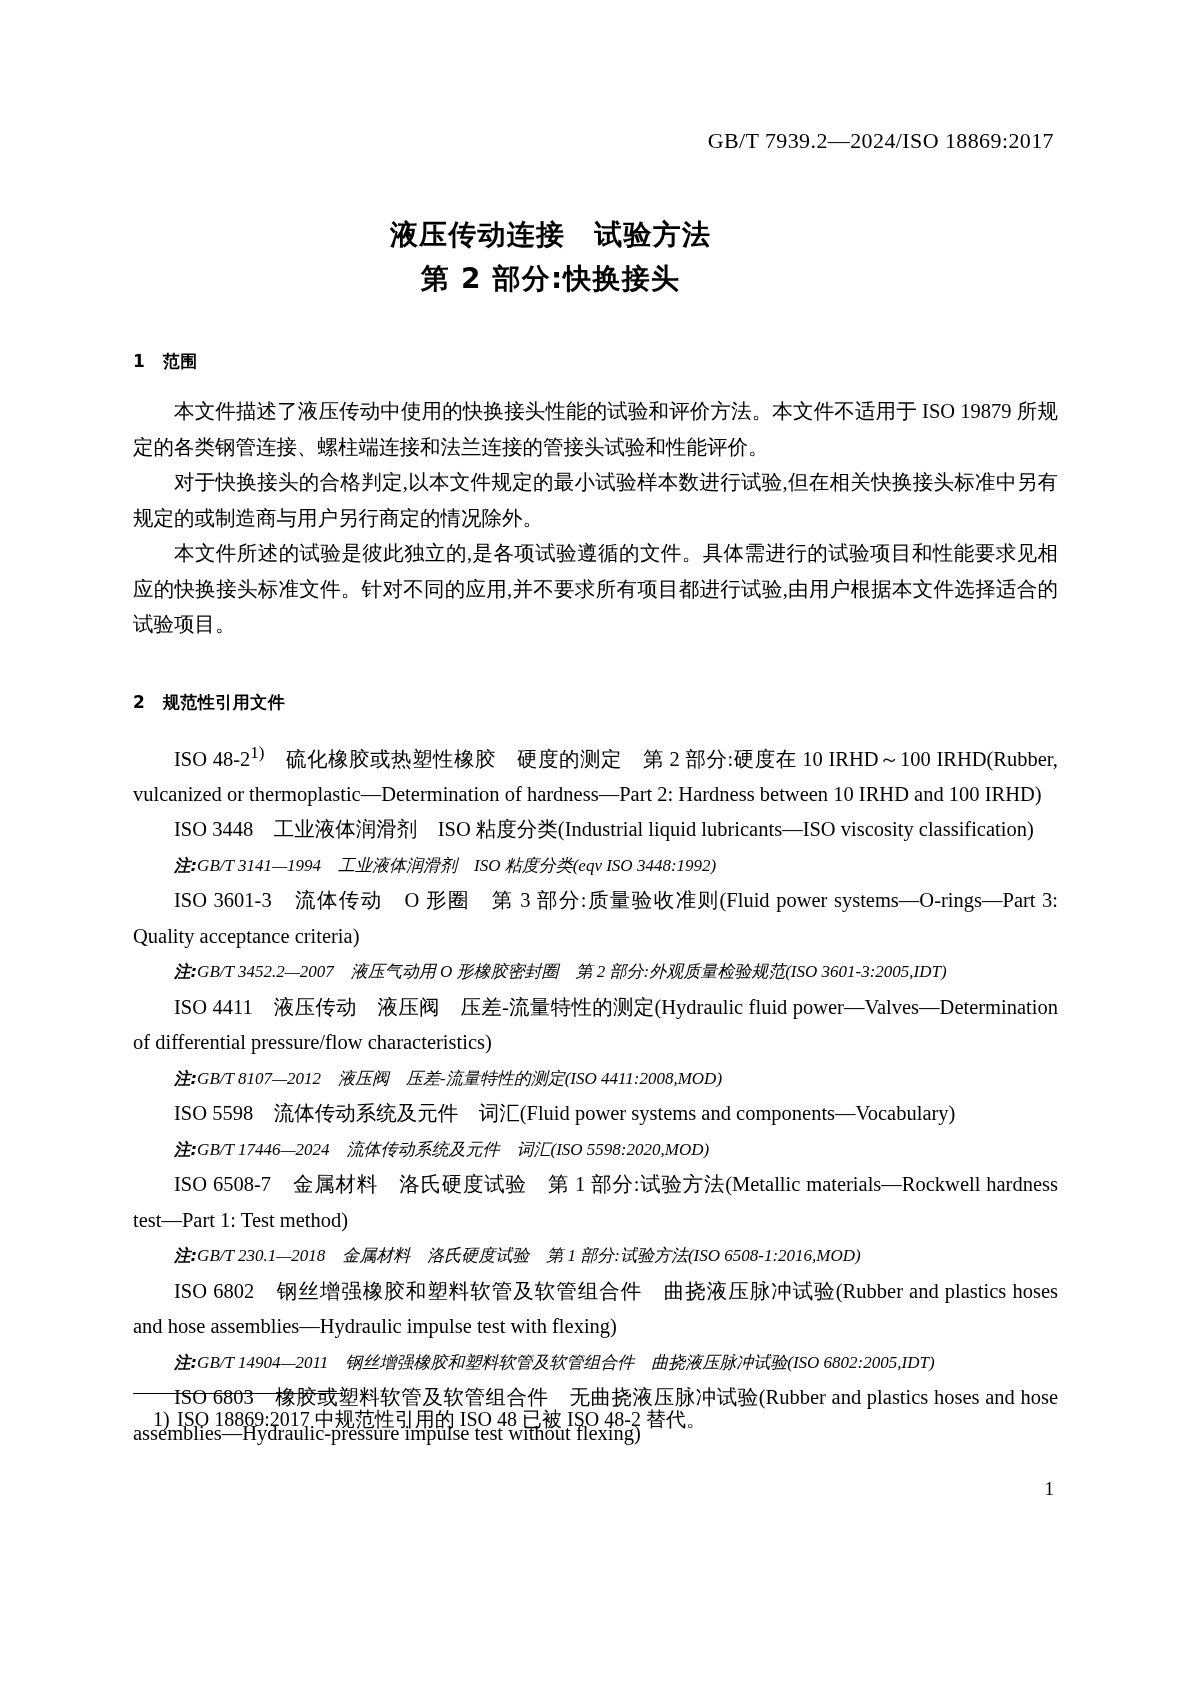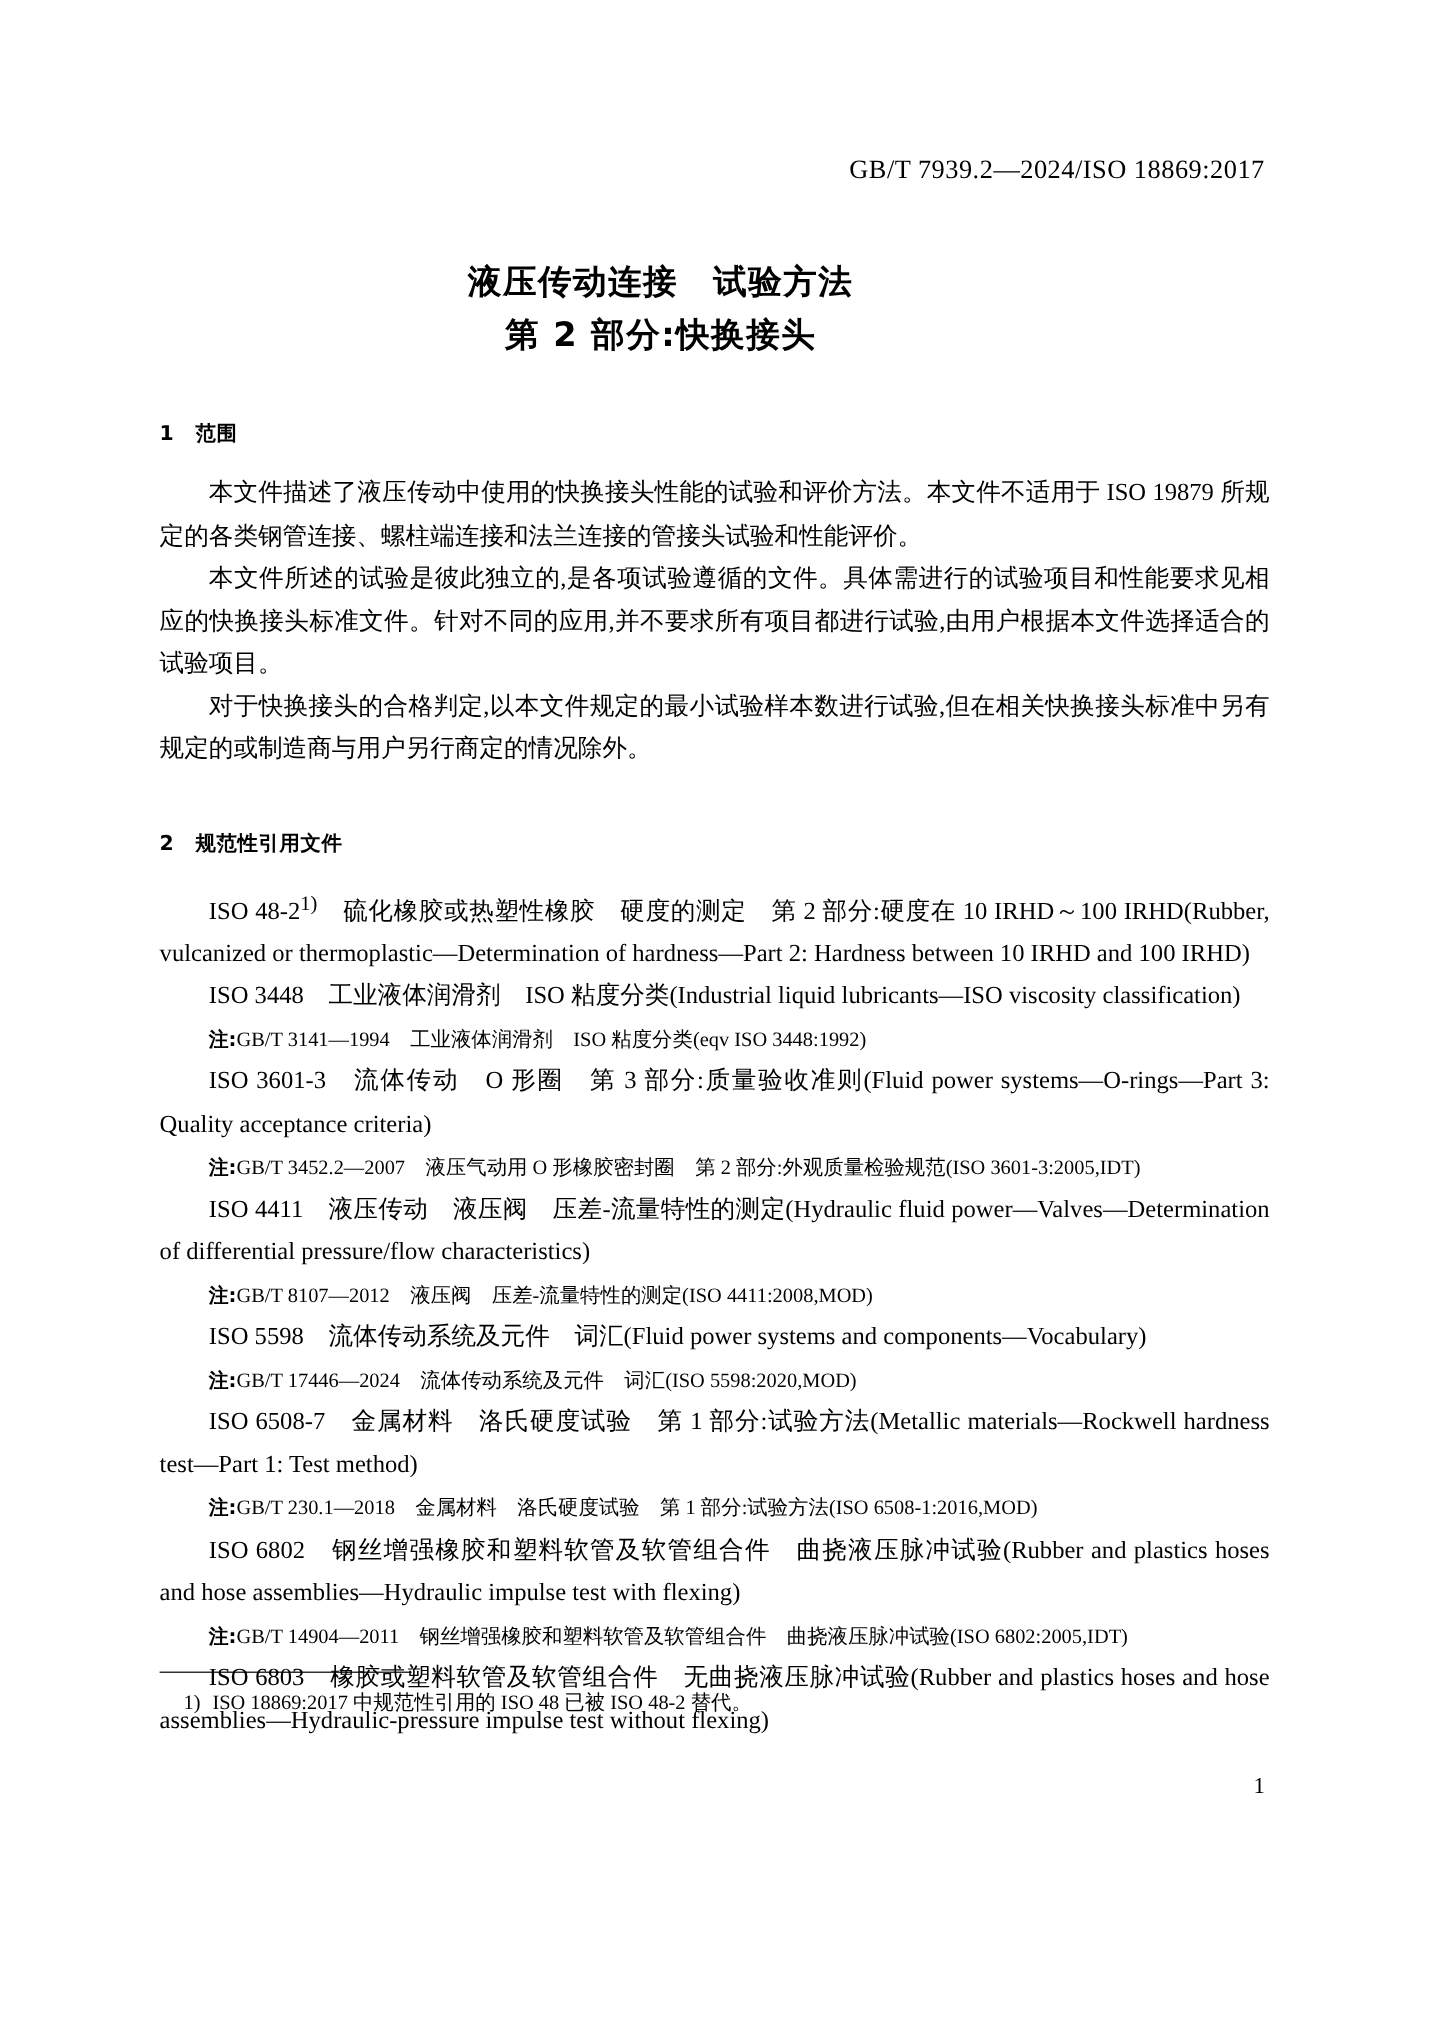--- a/index.html
+++ b/index.html
@@ -92,20 +92,21 @@
   }
 
   
   p.note {
     margin: 0;
     font-size: 17px;
     line-height: 35.5px;
     text-indent: 41px;
     text-align: left;
     white-space: normal;
+    font-style: italic;
   }
   p.note .note-label {
     font-family: "DejaVu Sans", "Liberation Sans", sans-serif;
     font-weight: bold;
     font-size: 16.5px;
   }
 
   .en { font-family: "Liberation Serif", "DejaVu Serif", serif; }
 
   
@@ -115,21 +116,21 @@
     top: 1393px;
     width: 210px;
     height: 0;
     border-top: 1px solid #000000;
   }
   .footnote {
     position: absolute;
     left: 133px;
     top: 1405px;
     width: 925px;
-    font-size: 17px;
+    font-size: 20px;
     line-height: 28px;
   }
   .footnote .fn-num {
     display: inline-block;
     width: 44px;
     text-indent: 20px;
   }
 
   
   .page-number {
@@ -150,22 +151,22 @@
 
   <div class="doc-title">
     <div class="title-line">液压传动连接　试验方法</div>
     <div class="title-line">第 2 部分:快换接头</div>
   </div>
 
   <div class="content">
 
     <h2 class="clause-heading">1　范围</h2>
     <p class="body">本文件描述了液压传动中使用的快换接头性能的试验和评价方法。本文件不适用于 ISO 19879 所规定的各类钢管连接、螺柱端连接和法兰连接的管接头试验和性能评价。</p>
+    <p class="body">对于快换接头的合格判定,以本文件规定的最小试验样本数进行试验,但在相关快换接头标准中另有规定的或制造商与用户另行商定的情况除外。</p>
     <p class="body">本文件所述的试验是彼此独立的,是各项试验遵循的文件。具体需进行的试验项目和性能要求见相应的快换接头标准文件。针对不同的应用,并不要求所有项目都进行试验,由用户根据本文件选择适合的试验项目。</p>
-    <p class="body">对于快换接头的合格判定,以本文件规定的最小试验样本数进行试验,但在相关快换接头标准中另有规定的或制造商与用户另行商定的情况除外。</p>
 
     <h2 class="clause-heading spaced-above">2　规范性引用文件</h2>
 
     <div>
 
       <p class="ref"><span class="en">ISO 48-2</span><sup>1)</sup><span>　硫化橡胶或热塑性橡胶　硬度的测定　第 2 部分:硬度在 10 IRHD～100 IRHD(Rubber, vulcanized or thermoplastic—Determination of hardness—Part 2: Hardness between 10 IRHD and 100 IRHD)</span></p>
 
       <p class="ref">ISO 3448　工业液体润滑剂　ISO 粘度分类(Industrial liquid lubricants—ISO viscosity classification)</p>
 
       <p class="note"><span class="note-label">注:</span><span>GB/T 3141—1994　工业液体润滑剂　ISO 粘度分类(eqv ISO 3448:1992)</span></p>

